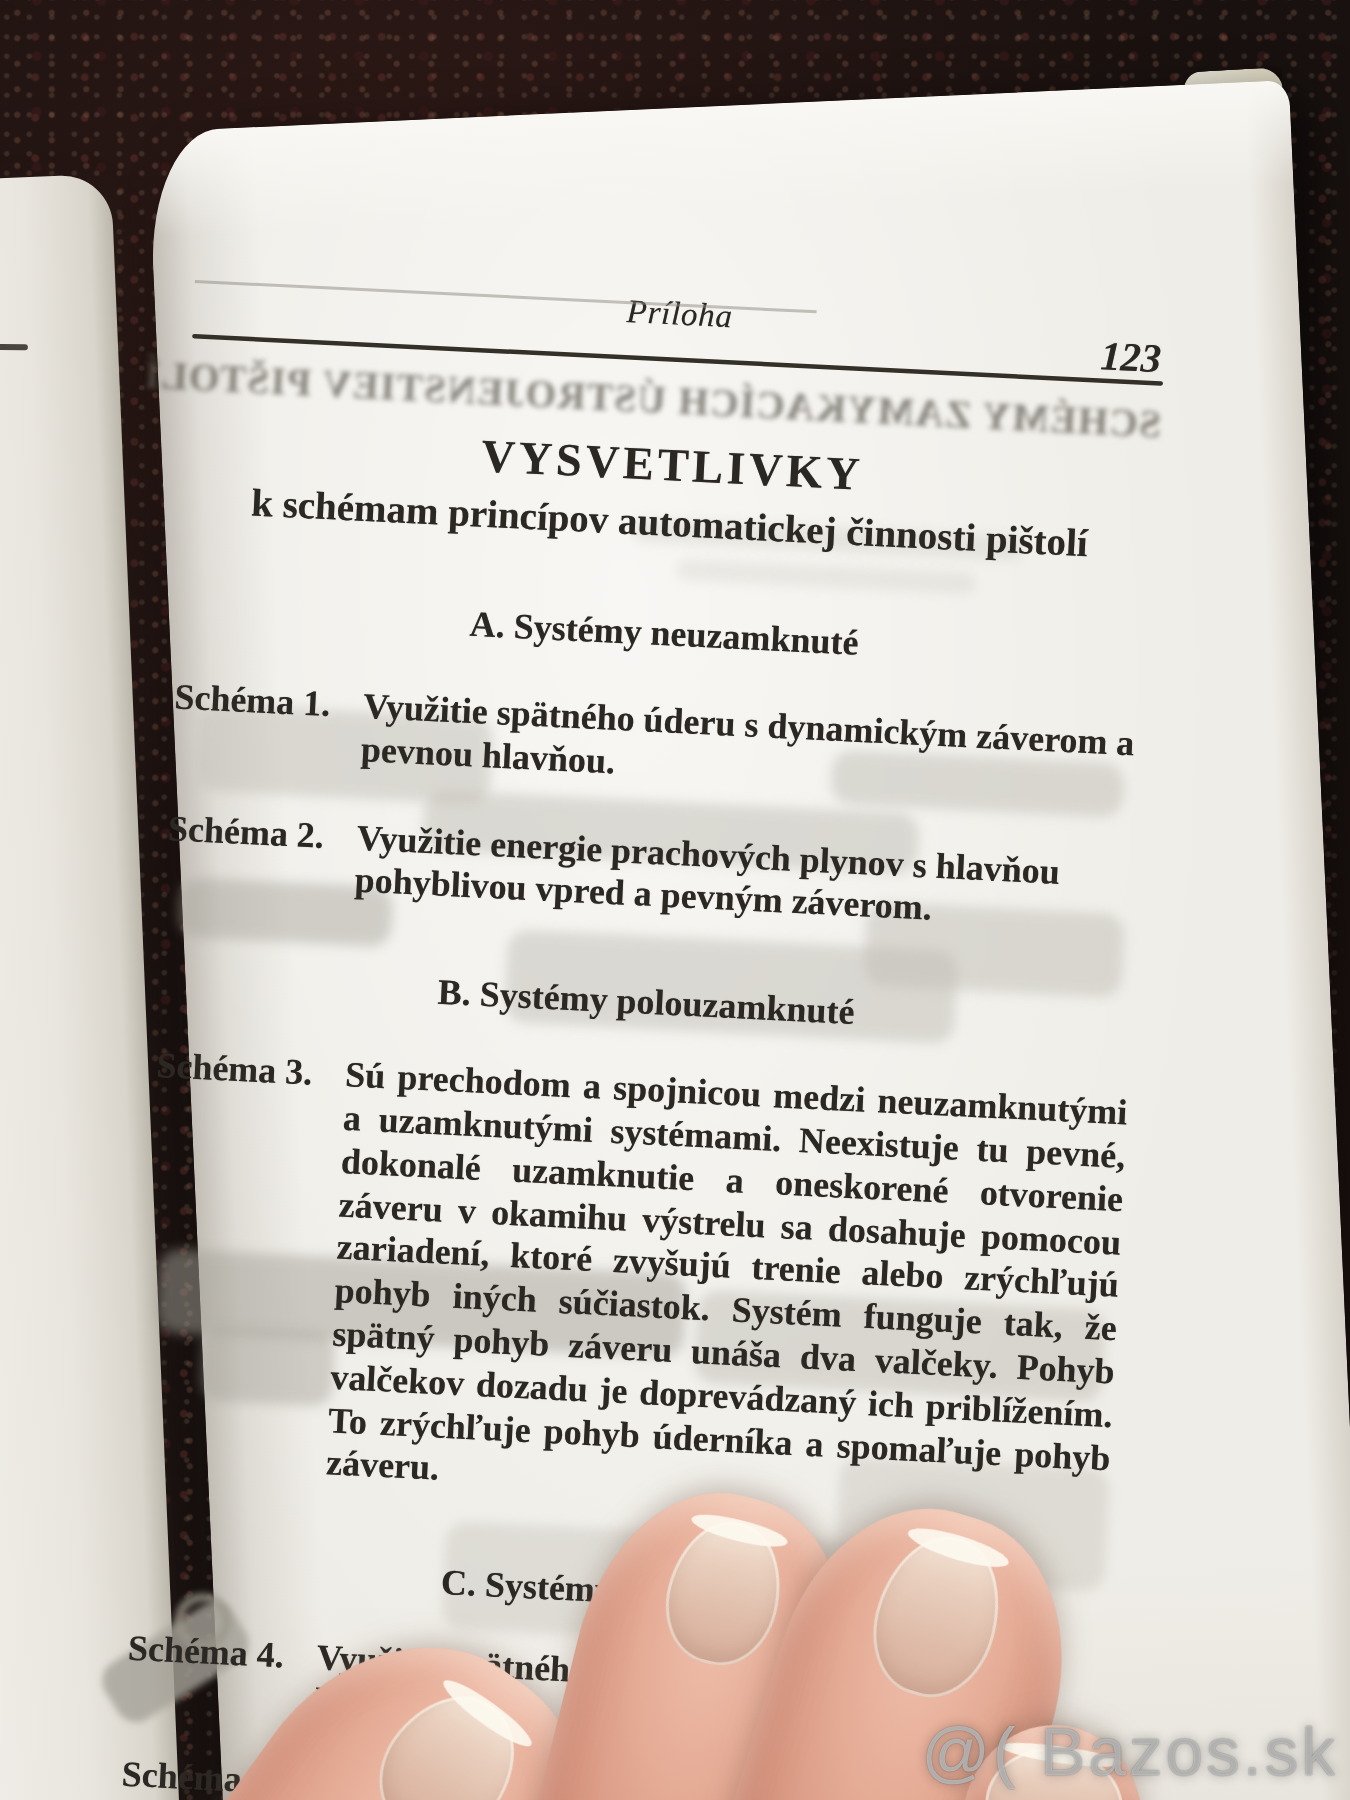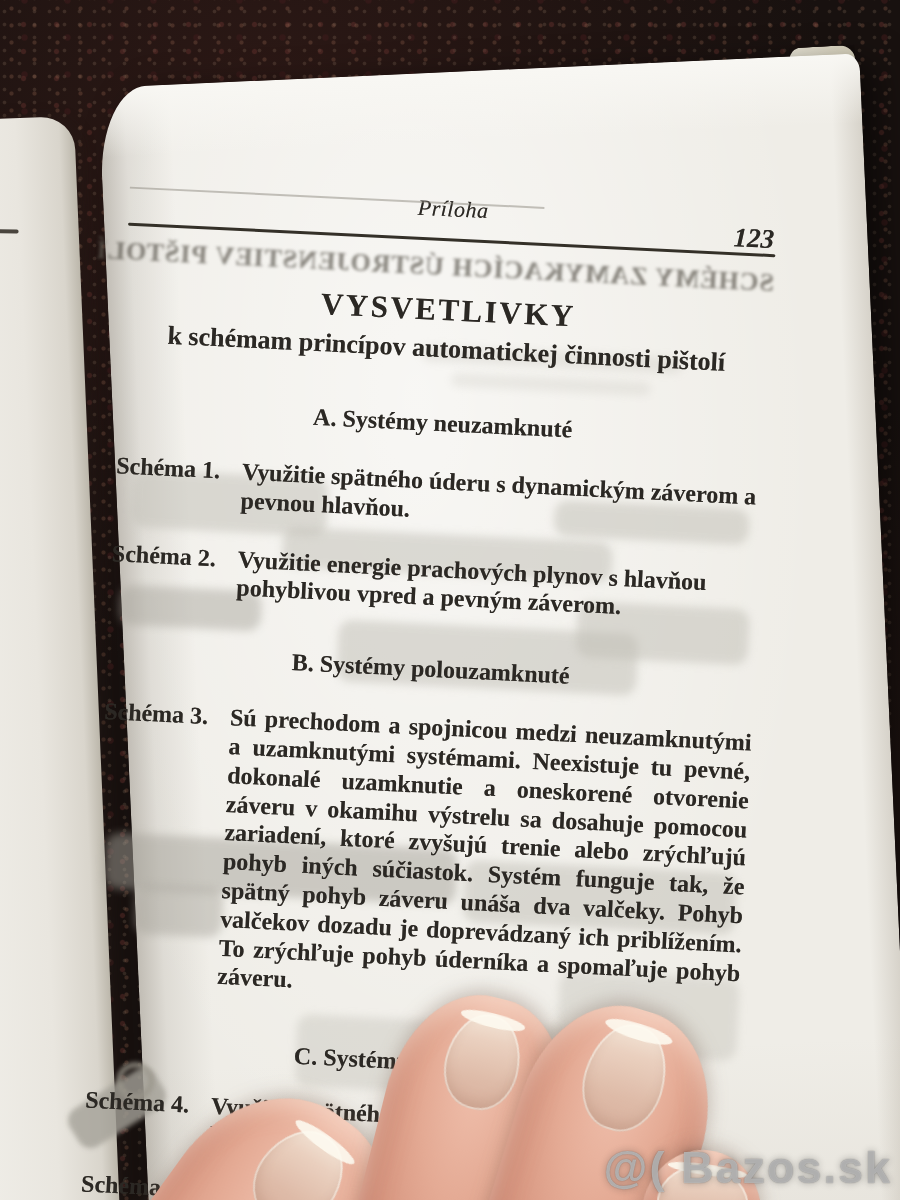--- a/index.html
+++ b/index.html
@@ -127,21 +127,21 @@
   .finger-a .nail{left:66px;top:24px;width:82px;height:100px;}
   .finger-b{left:374px;top:994px;width:178px;height:310px;transform:rotate(14deg);}
   .finger-b .nail{left:50px;top:18px;width:74px;height:96px;}
   .finger-c{left:506px;top:1004px;width:188px;height:310px;transform:rotate(17deg);}
   .finger-c .nail{left:54px;top:16px;width:80px;height:108px;}
   .finger-d{left:642px;top:1150px;width:120px;height:120px;transform:rotate(8deg);border-radius:50% 50% 40% 40%/55% 55% 40% 40%;}
   .finger-d .nail{left:14px;top:16px;width:92px;height:70px;}
   
   .watermark{
     position:absolute;right:8px;bottom:6px;z-index:9;
-    font-family:"Liberation Sans", sans-serif;font-weight:bold;
+    font-family:"Liberation Sans", sans-serif;font-weight:normal;
     font-size:45px;letter-spacing:2px;white-space:nowrap;
     color:rgba(238,238,238,.55);
     text-shadow:0 0 1px rgba(82,82,82,.85), 0 0 7px rgba(30,30,30,.35);
   }
 </style>
 </head>
 <body>
 
 <div class="scene">
 

